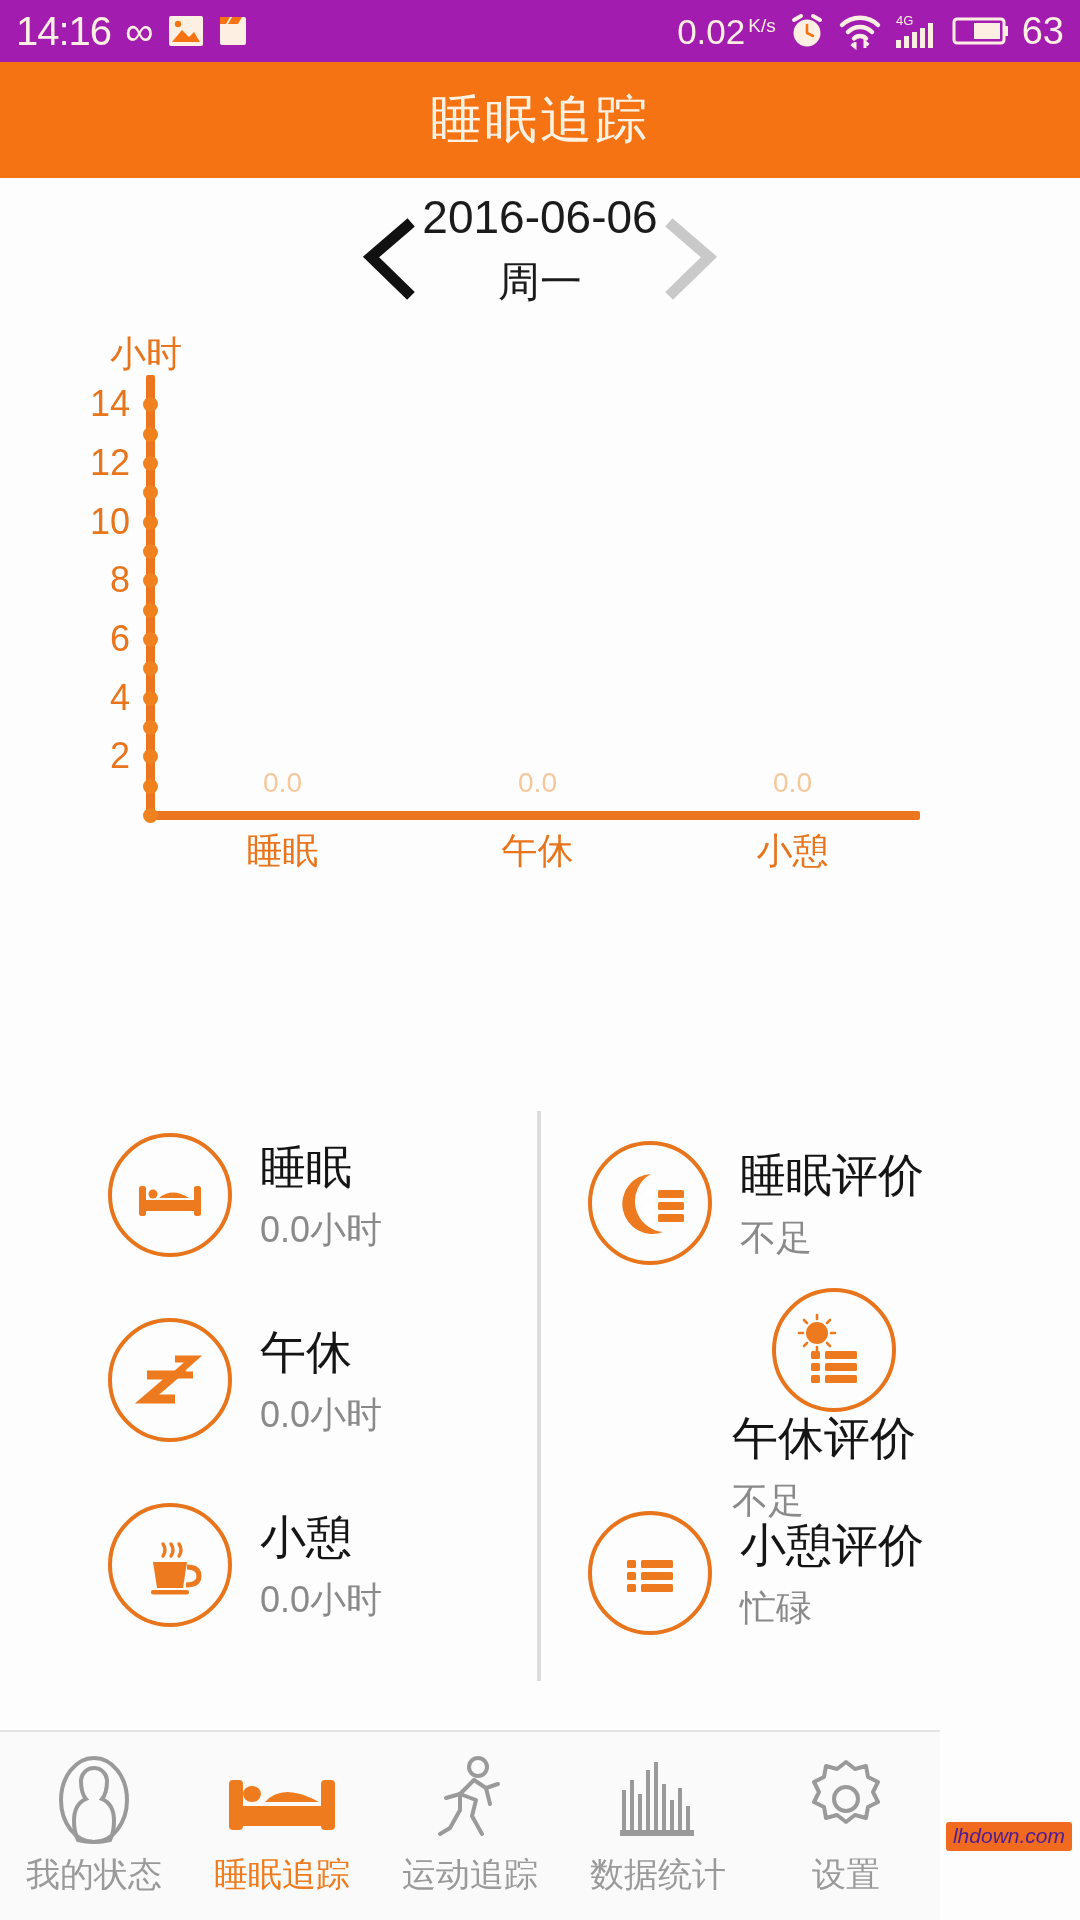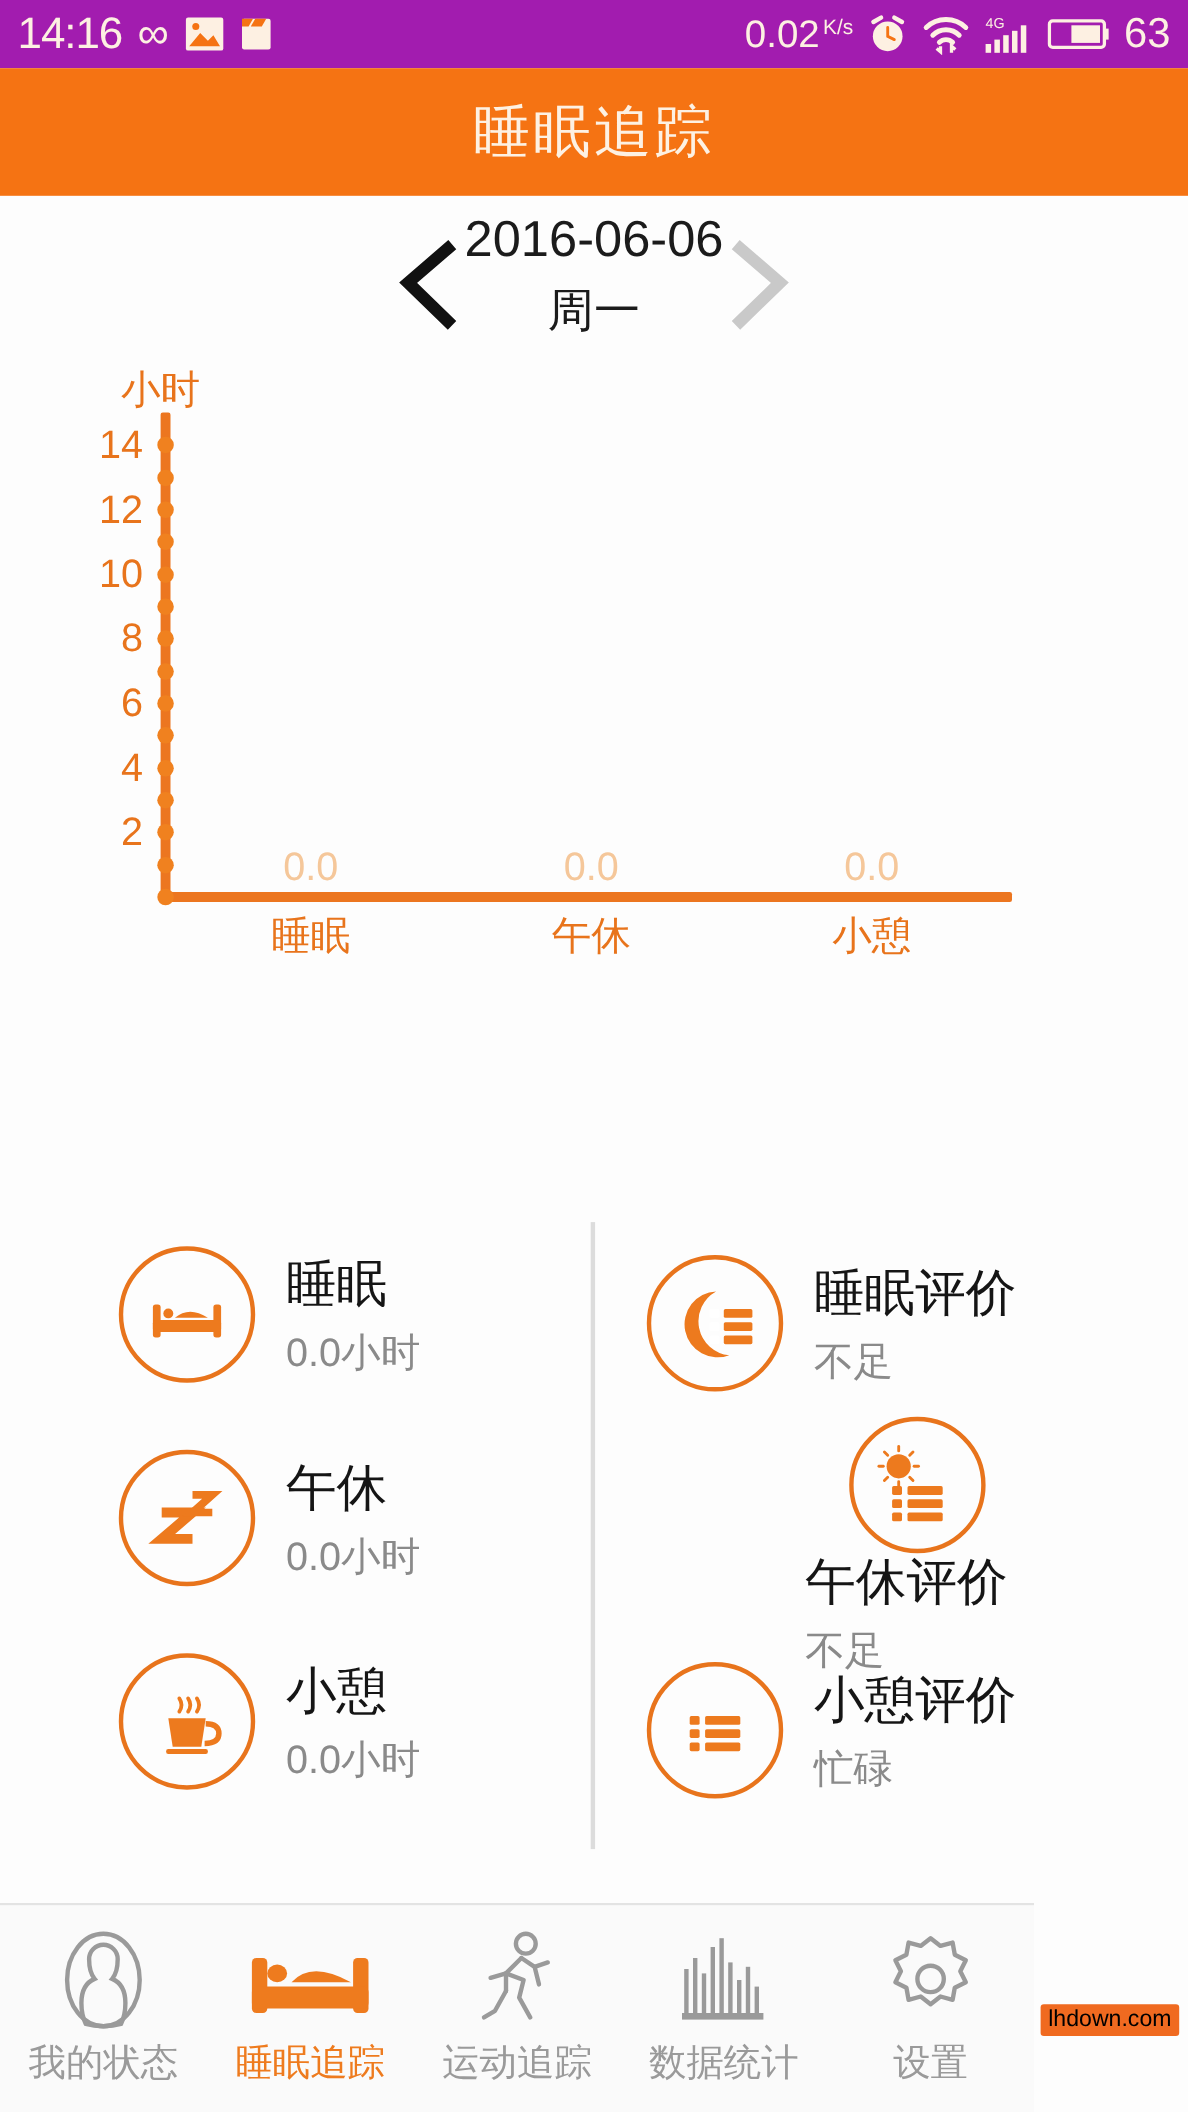--- a/index.html
+++ b/index.html
@@ -75,21 +75,21 @@
     position:absolute; right:0; text-align:right; width:70px;
     font-size:36px; color:#E8741C; line-height:1;
   }
 
   .xcat{
     position:absolute; top:497px; width:220px; text-align:center;
     font-size:36px; color:#E8741C;
   }
   .xval{
     position:absolute; top:437px; width:220px; text-align:center;
-    font-size:36px; color:#F5C79A;
+    font-size:28px; color:#F5C79A;
   }
 
   
   .stats{
     position:absolute; top:1095px; left:0; width:1080px; height:600px;
   }
   .divider{
     position:absolute; left:537px; top:16px; width:4px; height:570px;
     background:#dcdcdc;
   }
@@ -138,23 +138,23 @@
     pointer-events:none;
   }
   .wm-text{
     position:absolute; left:0; bottom:2px;
     font-size:62px; font-weight:700; color:#3FBE63;
     letter-spacing:-2px; line-height:1;
     -webkit-text-stroke:2px #ffffff;
   }
   .wm-badge{
     position:absolute; right:2px; top:8px;
-    background:#F06A20; color:#000000;
+    background:#F06A20; color:#4c1d95;
     font-size:21px; padding:2px 7px 3px 7px; border-radius:3px;
-    letter-spacing:0px; font-weight:400;
+    letter-spacing:0px; font-weight:400;font-style:italic;
   }
 </style>
 </head>
 <body>
 
 <div id="app">
 
   <div class="statusbar">
     <div class="sb-left">
       <span class="sb-clock">14:16</span>

